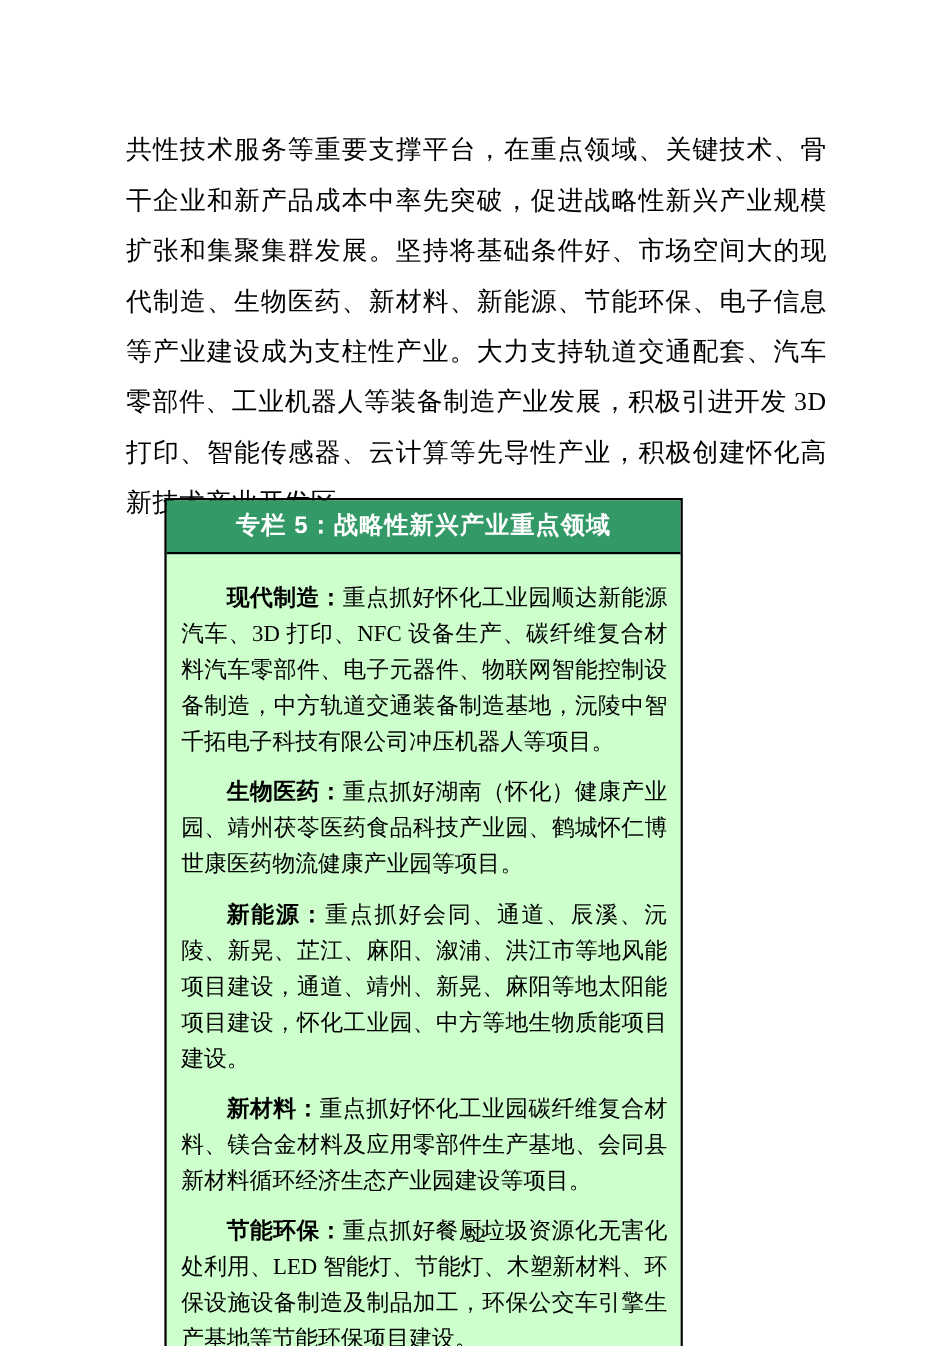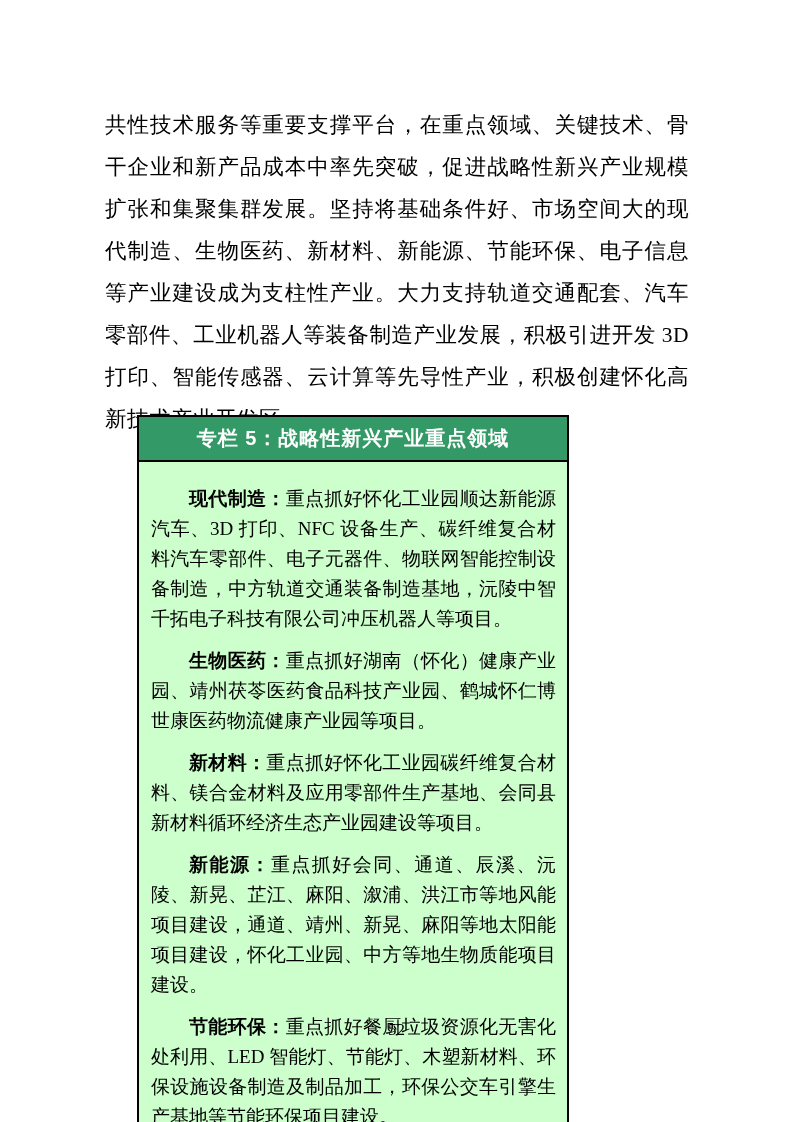--- a/index.html
+++ b/index.html
@@ -82,21 +82,21 @@
 
   <p class="intro">共性技术服务等重要支撑平台，在重点领域、关键技术、骨干企业和新产品成本中率先突破，促进战略性新兴产业规模扩张和集聚集群发展。坚持将基础条件好、市场空间大的现代制造、生物医药、新材料、新能源、节能环保、电子信息等产业建设成为支柱性产业。大力支持轨道交通配套、汽车零部件、工业机器人等装备制造产业发展，积极引进开发 3D 打印、智能传感器、云计算等先导性产业，积极创建怀化高新技术产业开发区。</p>
 
   <div class="box">
     <div class="box-header">
       <span>专栏 5：战略性新兴产业重点领域</span>
     </div>
     <div class="box-body">
       <p class="box-item"><span class="box-label">现代制造：</span><span>重点抓好怀化工业园顺达新能源汽车、3D 打印、NFC 设备生产、碳纤维复合材料汽车零部件、电子元器件、物联网智能控制设备制造，中方轨道交通装备制造基地，沅陵中智千拓电子科技有限公司冲压机器人等项目。</span></p>
       <p class="box-item"><span class="box-label">生物医药：</span><span>重点抓好湖南（怀化）健康产业园、靖州茯苓医药食品科技产业园、鹤城怀仁博世康医药物流健康产业园等项目。</span></p>
+      <p class="box-item"><span class="box-label">新能源：</span><span>重点抓好会同、通道、辰溪、沅陵、新晃、芷江、麻阳、溆浦、洪江市等地风能项目建设，通道、靖州、新晃、麻阳等地太阳能项目建设，怀化工业园、中方等地生物质能项目建设。</span></p>
       <p class="box-item"><span class="box-label">新材料：</span><span>重点抓好怀化工业园碳纤维复合材料、镁合金材料及应用零部件生产基地、会同县新材料循环经济生态产业园建设等项目。</span></p>
-      <p class="box-item"><span class="box-label">新能源：</span><span>重点抓好会同、通道、辰溪、沅陵、新晃、芷江、麻阳、溆浦、洪江市等地风能项目建设，通道、靖州、新晃、麻阳等地太阳能项目建设，怀化工业园、中方等地生物质能项目建设。</span></p>
       <p class="box-item"><span class="box-label">节能环保：</span><span>重点抓好餐厨垃圾资源化无害化处利用、LED 智能灯、节能灯、木塑新材料、环保设施设备制造及制品加工，环保公交车引擎生产基地等节能环保项目建设。</span></p>
     </div>
   </div>
 
   <div class="page-number">52</div>
 
 </div>
 
 </body></html>

